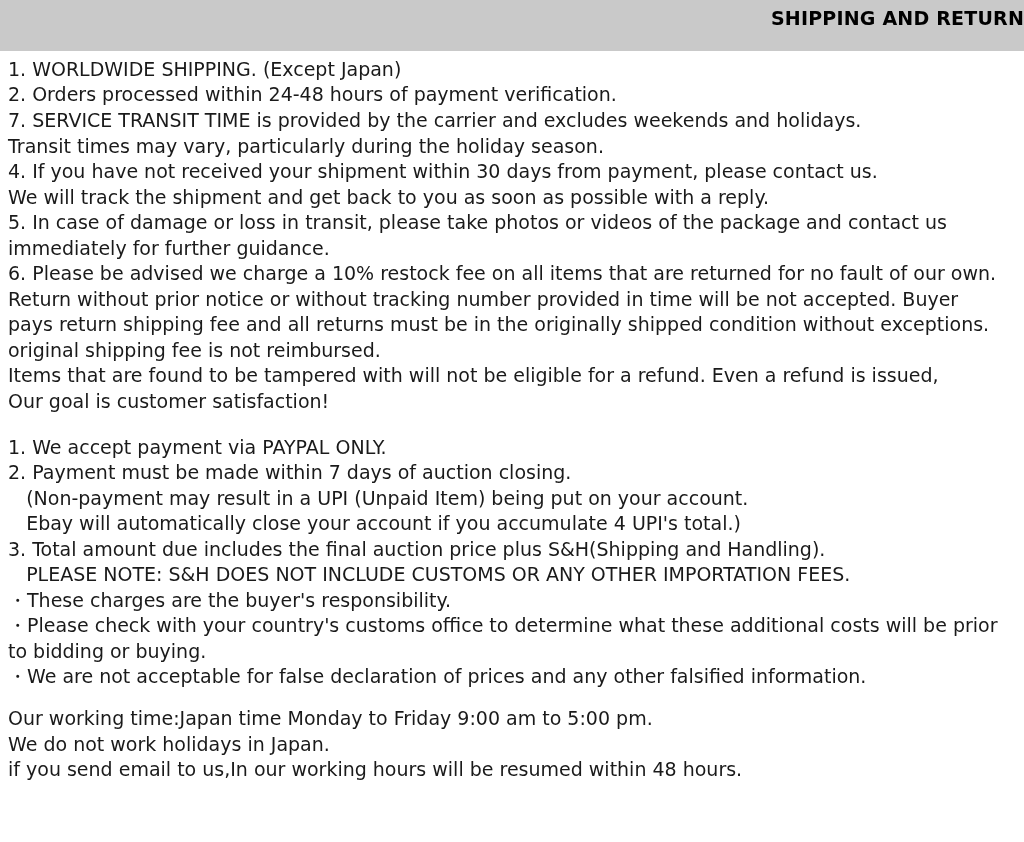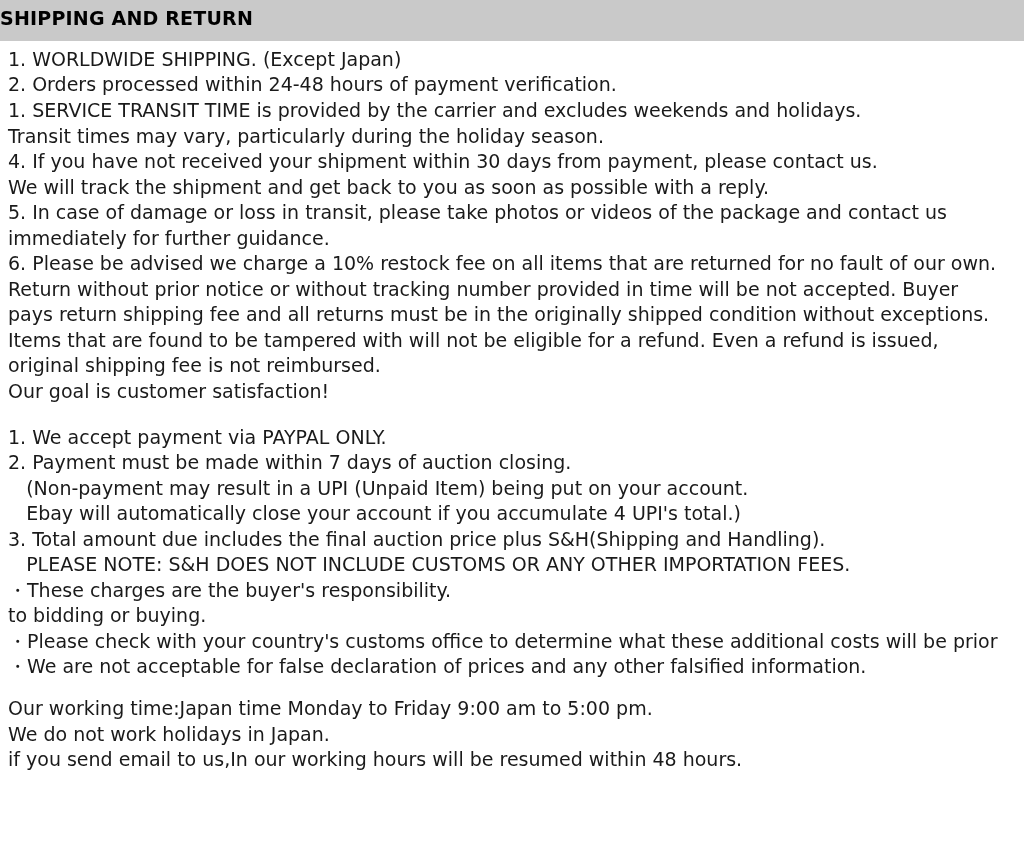--- a/index.html
+++ b/index.html
@@ -13,26 +13,26 @@
     font-family: "DejaVu Sans", sans-serif;
     color: #1a1a1a;
     overflow: hidden;
   }
   .page {
     width: 1024px;
     box-sizing: border-box;
   }
   .section-header {
     background: #c9c9c9;
-    text-align: left;
+    text-align: right;
     font-weight: bold;
     font-size: 19px;
     letter-spacing: 0.2px;
     color: #000;
-    padding: 8px 0 12px 0;
+    padding: 8px 0 22px 0;
     line-height: 1.1;
   }
   .section-body {
     padding: 6px 20px 4px 8px;
     font-size: 19px;
     line-height: 1.24;
     color: #1a1a1a;
   }
   .line {
     white-space: pre-wrap;
@@ -44,48 +44,48 @@
 </head>
 <body>
 
 <div class="page">
 
   <div class="section">
     <div class="section-header">SHIPPING AND RETURN</div>
     <div class="section-body">
       <div class="line">1. WORLDWIDE SHIPPING. (Except Japan)</div>
       <div class="line">2. Orders processed within 24-48 hours of payment verification.</div>
-      <div class="line">1. SERVICE TRANSIT TIME is provided by the carrier and excludes weekends and holidays.</div>
+      <div class="line">7. SERVICE TRANSIT TIME is provided by the carrier and excludes weekends and holidays.</div>
       <div class="line">Transit times may vary, particularly during the holiday season.</div>
       <div class="line">4. If you have not received your shipment within 30 days from payment, please contact us.</div>
       <div class="line">We will track the shipment and get back to you as soon as possible with a reply.</div>
       <div class="line">5. In case of damage or loss in transit, please take photos or videos of the package and contact us</div>
       <div class="line">immediately for further guidance.</div>
       <div class="line">6. Please be advised we charge a 10% restock fee on all items that are returned for no fault of our own.</div>
       <div class="line">Return without prior notice or without tracking number provided in time will be not accepted. Buyer</div>
       <div class="line">pays return shipping fee and all returns must be in the originally shipped condition without exceptions.</div>
+      <div class="line">original shipping fee is not reimbursed.</div>
       <div class="line">Items that are found to be tampered with will not be eligible for a refund. Even a refund is issued,</div>
-      <div class="line">original shipping fee is not reimbursed.</div>
       <div class="line">Our goal is customer satisfaction!</div>
     </div>
   </div>
 
   <div class="spacer-10"></div>
 
   <div class="section">
     <div class="section-body">
       <div class="line">1. We accept payment via PAYPAL ONLY.</div>
       <div class="line">2. Payment must be made within 7 days of auction closing.</div>
       <div class="line">   (Non-payment may result in a UPI (Unpaid Item) being put on your account.</div>
       <div class="line">   Ebay will automatically close your account if you accumulate 4 UPI's total.)</div>
       <div class="line">3. Total amount due includes the final auction price plus S&amp;H(Shipping and Handling).</div>
       <div class="line">   PLEASE NOTE: S&amp;H DOES NOT INCLUDE CUSTOMS OR ANY OTHER IMPORTATION FEES.</div>
       <div class="line">・These charges are the buyer's responsibility.</div>
+      <div class="line">・Please check with your country's customs office to determine what these additional costs will be prior</div>
       <div class="line">to bidding or buying.</div>
-      <div class="line">・Please check with your country's customs office to determine what these additional costs will be prior</div>
       <div class="line">・We are not acceptable for false declaration of prices and any other falsified information.</div>
     </div>
   </div>
 
   <div class="spacer-6"></div>
 
   <div class="section">
     <div class="section-body">
       <div class="line">Our working time:Japan time Monday to Friday 9:00 am to 5:00 pm.</div>
       <div class="line">We do not work holidays in Japan.</div>

